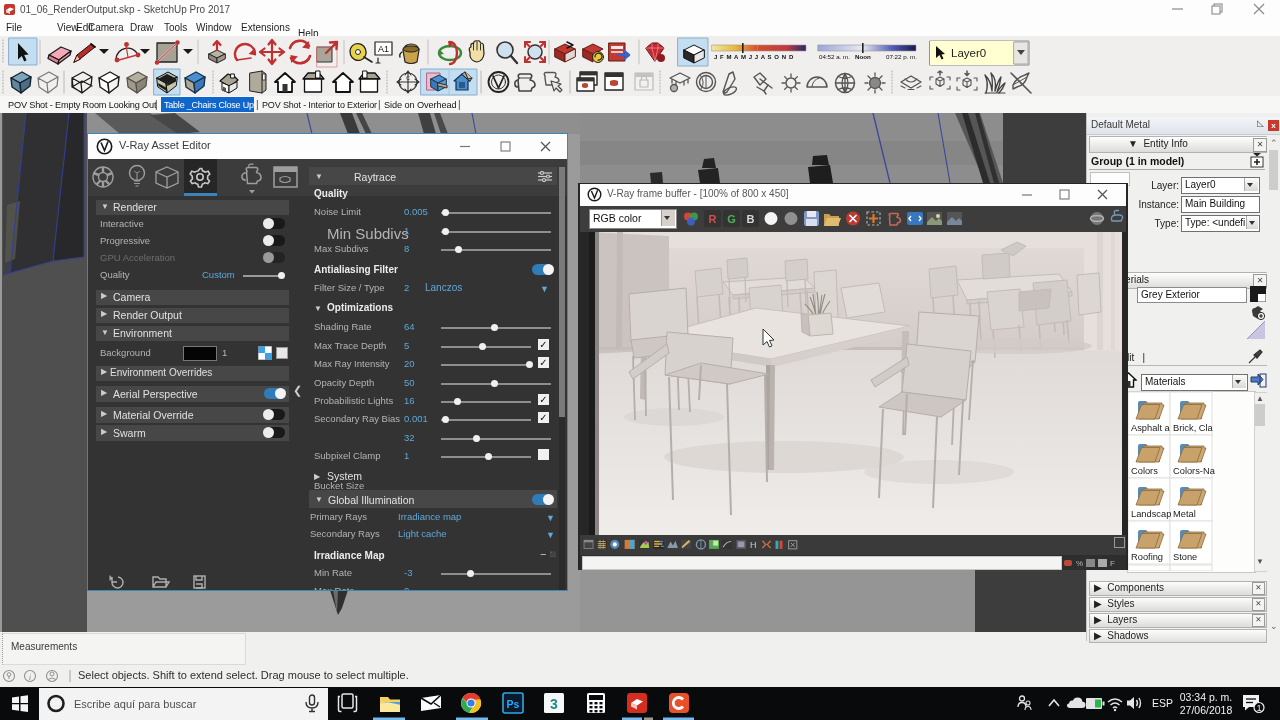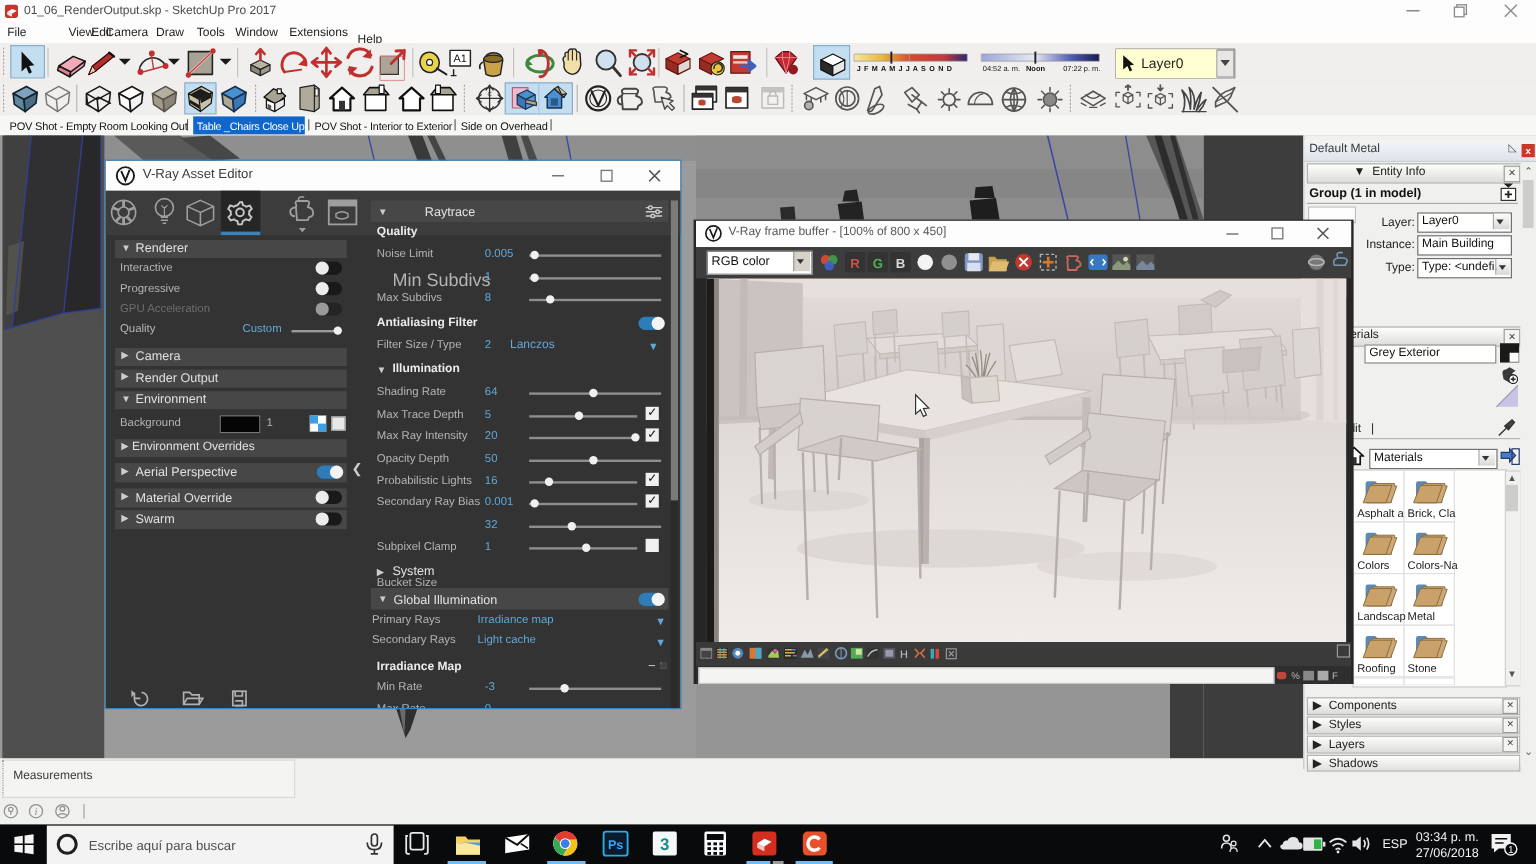--- a/index.html
+++ b/index.html
@@ -458,20 +458,21 @@
 <circle cx="9" cy="11" r="5.5" fill="none" stroke="#909090" stroke-width="1.1"></circle>
       <circle cx="9" cy="9.5" r="1.8" fill="none" stroke="#909090" stroke-width="1"></circle>
       <line x1="9" y1="11" x2="9" y2="14" stroke="#909090"></line>
 <circle cx="30" cy="11" r="5.5" fill="none" stroke="#909090" stroke-width="1.1"></circle>
       <text x="30" y="14.5" font-size="9" fill="#909090" text-anchor="middle" font-style="italic" font-family="Liberation Serif">i</text>
 <circle cx="52" cy="11" r="5.5" fill="none" stroke="#909090" stroke-width="1.1"></circle>
       <circle cx="52" cy="9" r="2" fill="none" stroke="#909090"></circle>
       <path d="M48 14.5 Q52 11.5 56 14.5" fill="none" stroke="#909090"></path>
 <line x1="70" y1="5" x2="70" y2="17" stroke="#b0b0b0" stroke-width="1.2"></line>
 </svg>
+<div class="abs tx" style="left:78px;top:669px;font-size:11px;color:#2e2e2e;">Select objects. Shift to extend select. Drag mouse to select multiple.</div>
 
 <div id="taskbar" class="abs" style="left:0;top:687px;width:1280px;height:33px;background:#080a0c;">
 <svg class="abs" style="left:0;top:0;" width="1280" height="33" viewBox="0 0 1280 33">
 
 <path d="M12 10.5 L19 9.5 L19 16 L12 16 Z M20.5 9.3 L28 8.3 L28 16 L20.5 16 Z M12 17.2 L19 17.2 L19 23.7 L12 22.7 Z M20.5 17.2 L28 17.2 L28 24.9 L20.5 23.9 Z" fill="#f4f4f4"></path>
 
 <rect x="39" y="1" width="289" height="32" fill="#f3f3f3"></rect>
 <circle cx="56" cy="16.5" r="7.5" fill="none" stroke="#1f1f1f" stroke-width="2.6"></circle>
 <text x="74" y="21" font-size="11" fill="#4e4e4e" font-family="Liberation Sans">Escribe aquí para buscar</text>
 <g transform="translate(305,8)">
@@ -863,21 +864,21 @@
         <div class="abs" style="left:353px;top:115px;width:110px;height:1.5px;background:#8e8e8e;"></div>
         <div class="abs" style="left:367px;top:111.5px;width:7px;height:7px;border-radius:50%;background:#f0f0f0;"></div>
 <div class="abs tx" style="left:226px;top:130px;font-size:10px;font-weight:bold;color:#ececec;">Antialiasing Filter</div>
 <div class="abs" style="left:444px;top:130px;width:21px;height:11px;border-radius:6px;background:#2e7cb8;"></div>
         <div class="abs" style="left:455px;top:130px;width:11px;height:11px;border-radius:50%;background:#f4f4f4;"></div>
 <div class="abs tx" style="left:226px;top:148px;font-size:9.5px;color:#b4b4b4;">Filter Size / Type</div>
         <div class="abs tx" style="left:316px;top:148px;font-size:9.5px;color:#5fa8d8;">2</div>
         <div class="abs tx" style="left:337px;top:148px;font-size:10px;color:#5fa8d8;">Lanczos</div>
         <div class="abs tx" style="left:452px;top:150px;font-size:9px;color:#5fa8d8;">▼</div>
 <div class="abs tx" style="left:226px;top:170px;font-size:8px;color:#ccc;">▼</div>
-        <div class="abs tx" style="left:239px;top:168px;font-size:10px;font-weight:bold;color:#ececec;">Illumination</div>
+        <div class="abs tx" style="left:239px;top:168px;font-size:10px;font-weight:bold;color:#ececec;">Optimizations</div>
 <div class="abs tx" style="left:226px;top:187px;font-size:9.5px;color:#b4b4b4;">Shading Rate</div>
         <div class="abs tx" style="left:316px;top:187px;font-size:9.5px;color:#5fa8d8;">64</div>
         <div class="abs" style="left:353px;top:193px;width:110px;height:1.5px;background:#8e8e8e;"></div>
         <div class="abs" style="left:403px;top:189.5px;width:7px;height:7px;border-radius:50%;background:#f0f0f0;"></div>
 <div class="abs tx" style="left:226px;top:206px;font-size:9.5px;color:#b4b4b4;">Max Trace Depth</div>
         <div class="abs tx" style="left:316px;top:206px;font-size:9.5px;color:#5fa8d8;">5</div>
         <div class="abs" style="left:353px;top:212px;width:90px;height:1.5px;background:#8e8e8e;"></div>
         <div class="abs" style="left:391px;top:208.5px;width:7px;height:7px;border-radius:50%;background:#f0f0f0;"></div>
         <div class="abs" style="left:450px;top:205px;width:11px;height:11px;background:#f0f0f0;color:#111;font-size:10px;line-height:11px;text-align:center;">✓</div>
 <div class="abs tx" style="left:226px;top:224px;font-size:9.5px;color:#b4b4b4;">Max Ray Intensity</div>

